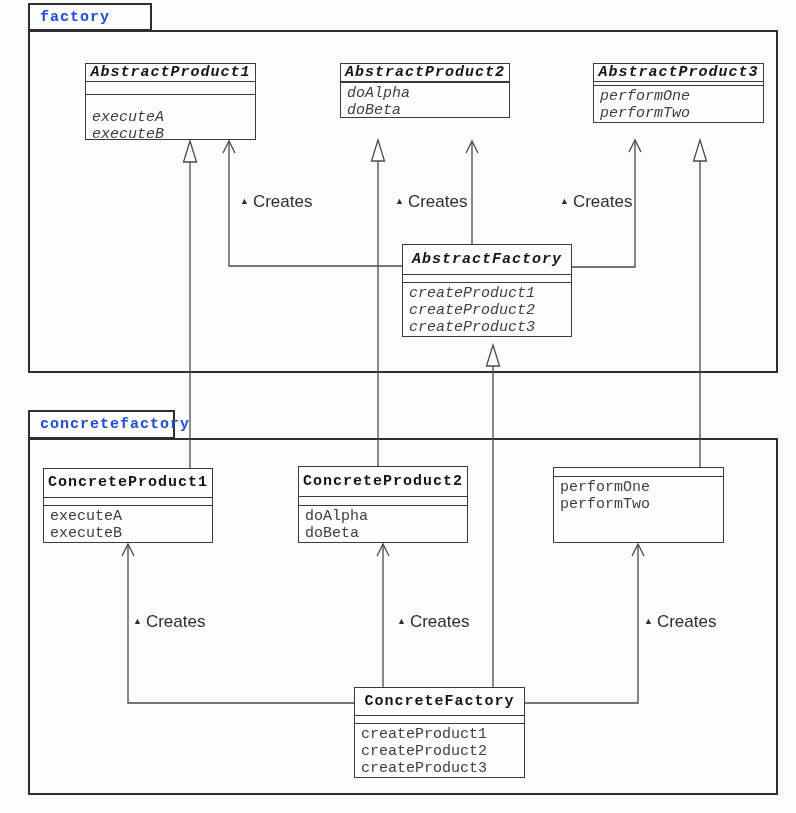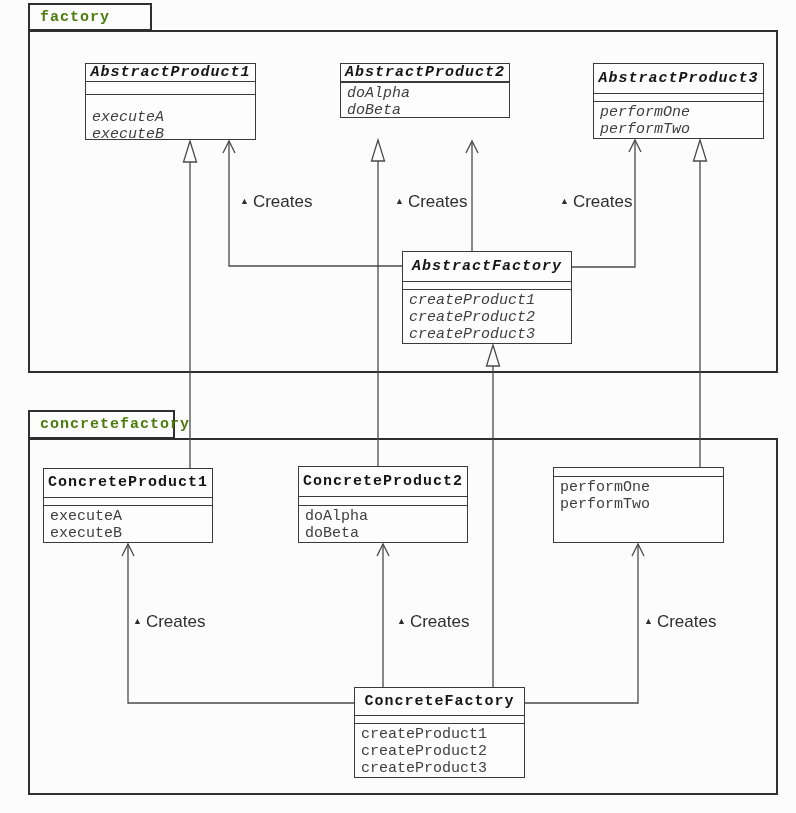--- a/index.html
+++ b/index.html
@@ -9,21 +9,21 @@
     font-family:"Liberation Mono","DejaVu Sans Mono",monospace;
     overflow:hidden;
   }
   .layer{position:absolute;top:0;left:0;}
 
   
   .pkg-tab{
     position:absolute;background:#fdfdfd;border:2px solid #2f2f2f;
     box-sizing:border-box;z-index:3;
     display:flex;align-items:center;padding:0 0 0 10px;
-    font-weight:bold;font-size:15px;color:#4d7c0f;letter-spacing:1px;
+    font-weight:bold;font-size:15px;color:#1d4ed8;letter-spacing:1px;
   }
   .pkg-body{
     position:absolute;border:2px solid #2f2f2f;box-sizing:border-box;
     background:transparent;z-index:0;
   }
 
   
   .cls{
     position:absolute;border:1.5px solid #3a3a3a;background:#fdfdfd;
     box-sizing:border-box;z-index:2;display:flex;flex-direction:column;
@@ -122,30 +122,30 @@
 
 <div class="cls abstract" style="left:340px;top:63px;width:170px;height:55px;">
   <div class="title">AbstractProduct2</div>
   <div class="attrs"></div>
   <div class="methods">
     <div>doAlpha</div>
     <div>doBeta</div>
   </div>
 </div>
 
-<div class="cls abstract" style="left:593px;top:63px;width:171px;height:76px;">
+<div class="cls abstract" style="left:593px;top:63px;width:171px;height:60px;">
   <div class="title">AbstractProduct3</div>
   <div class="attrs"></div>
   <div class="methods">
     <div>performOne</div>
     <div>performTwo</div>
   </div>
 </div>
 
-<div class="cls abstract" style="left:402px;top:251px;width:170px;height:93px;">
+<div class="cls abstract" style="left:402px;top:244px;width:170px;height:93px;">
   <div class="title">AbstractFactory</div>
   <div class="attrs"></div>
   <div class="methods">
     <div>createProduct1</div>
     <div>createProduct2</div>
     <div>createProduct3</div>
   </div>
 </div>
 
 <div class="cls" style="left:43px;top:468px;width:170px;height:75px;">

